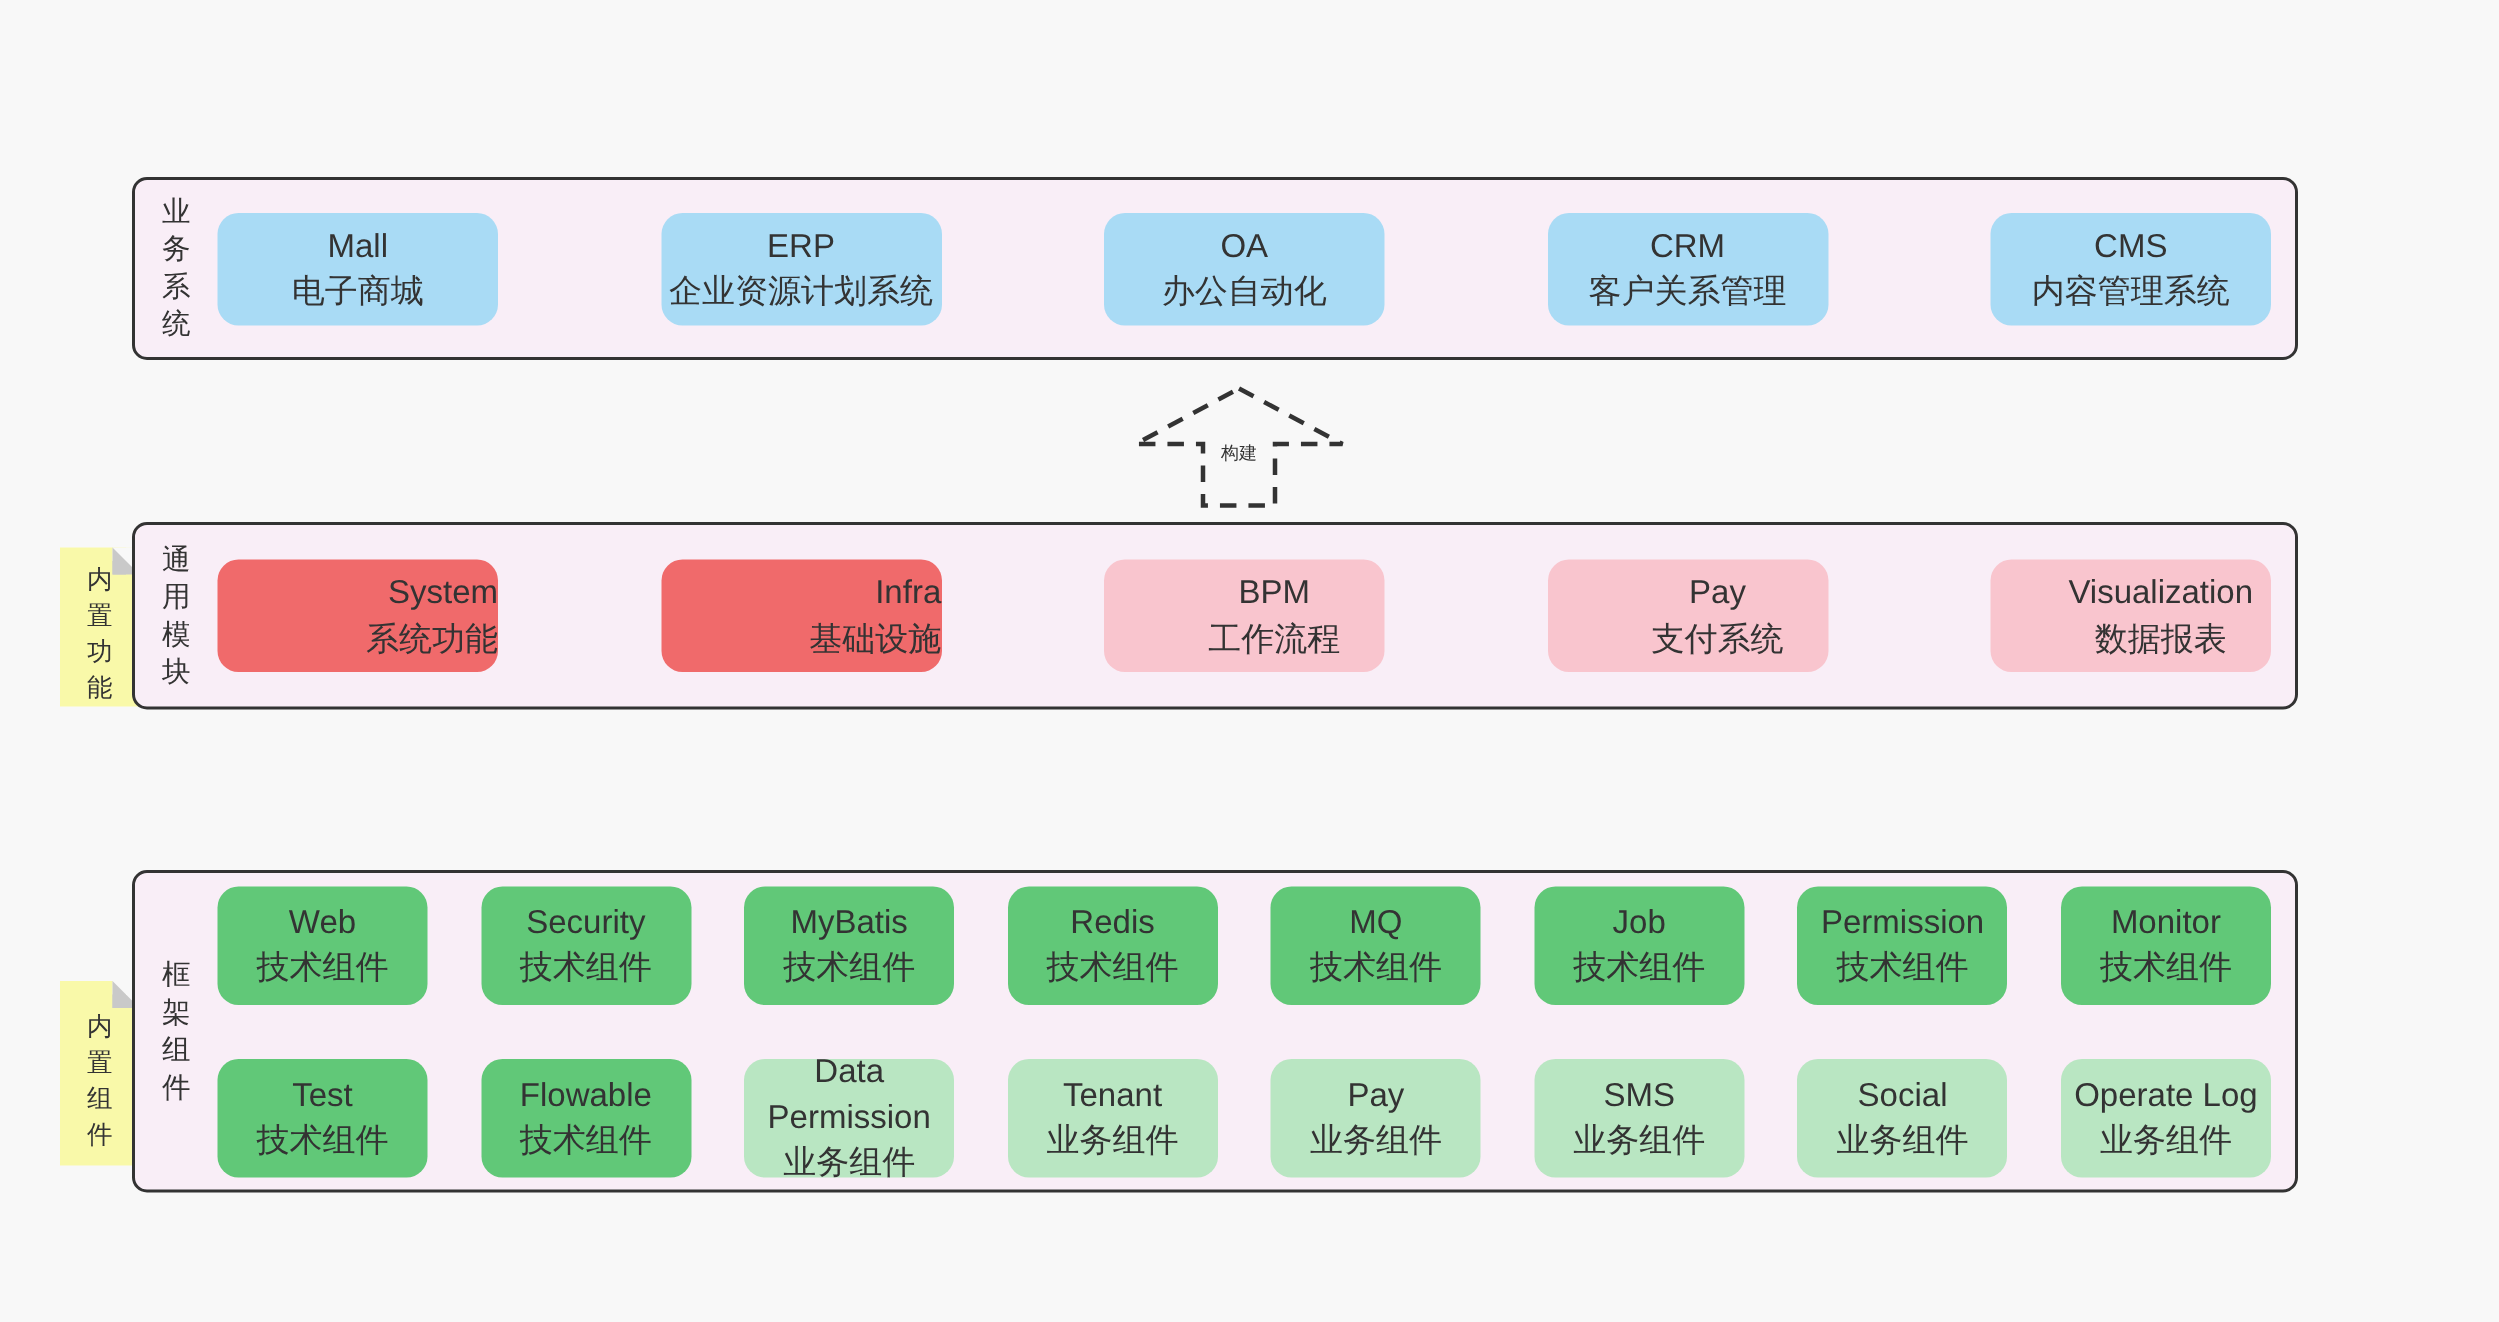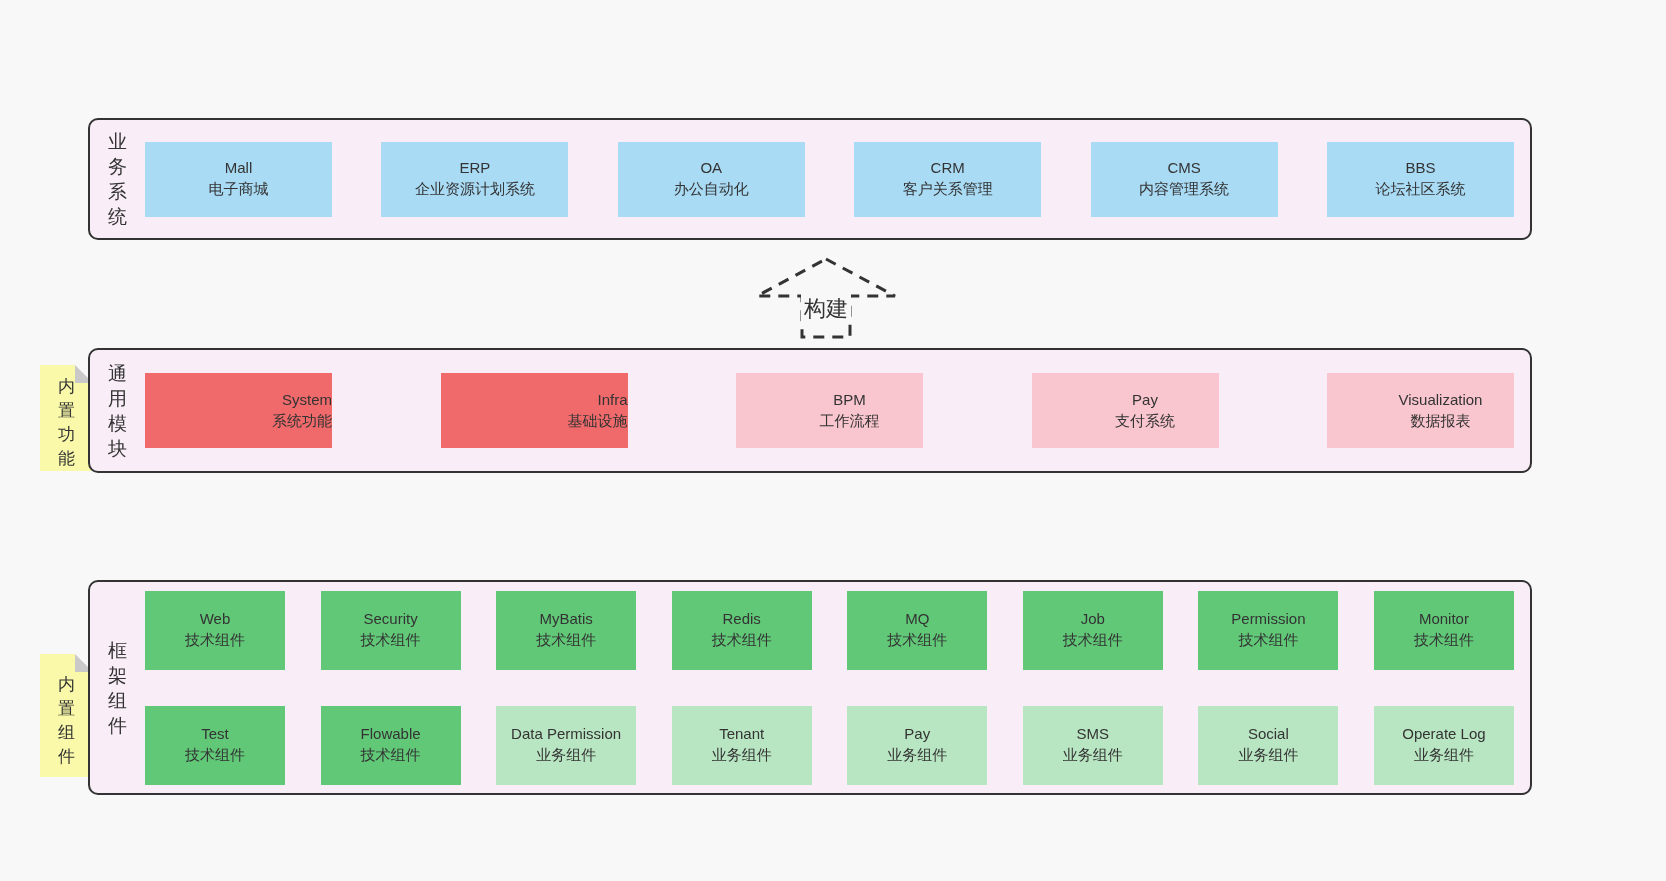--- a/index.html
+++ b/index.html
@@ -40,24 +40,24 @@
   .vch{display:block;text-align:center;}
 
   .boxes{
     flex:1;display:flex;justify-content:space-between;align-items:center;
     padding-right:16px;
   }
   .rows{flex:1;display:flex;flex-direction:column;gap:36px;padding-right:16px;}
   .rows .boxes{padding-right:0;}
 
   .box{
-    border-radius:0;
+    border-radius:14px;
     display:flex;flex-direction:column;align-items:center;justify-content:center;
     text-align:center;
-    font-size:15px;line-height:1.38;color:var(--text);
+    font-size:22px;line-height:1.38;color:var(--text);
   }
   .box-wide{width:187px;height:75px;}
   .box-narrow{width:140px;height:79px;padding:2px 6px;}
   .blue{background:var(--blue);}
   .red{background:var(--red);align-items:flex-end;}
   .pink{background:var(--pink);padding-left:40px;}
   .green{background:var(--green);}
   .green-light{background:var(--green-light);}
 
   .note{
@@ -76,21 +76,21 @@
   }
   .note .vlabel-note{display:flex;flex-direction:column;align-items:center;margin-top:10px;}
 
   .arrow{position:absolute;width:144px;height:84px;z-index:1;}
   .arrow-1{left:754px;top:256px;}
   .arrow-2{left:768px;top:488px;}
   .arrow svg{display:block;width:100%;height:100%;}
   .arrow-label{
     position:absolute;left:50%;top:38px;transform:translateX(-50%);
     background:var(--page-bg);padding:0 3px;
-    font-size:22px;white-space:nowrap;color:var(--text);
+    font-size:12px;white-space:nowrap;color:var(--text);
   }
 </style>
 </head>
 <body>
 
 <div class="stage">
 
   <div class="layer layer-1">
     <div class="vlabel">
         <span class="vch">业</span>
@@ -112,24 +112,20 @@
         <div>办公自动化</div>
       </div>
       <div class="box box-wide blue">
         <div>CRM</div>
         <div>客户关系管理</div>
       </div>
       <div class="box box-wide blue">
         <div>CMS</div>
         <div>内容管理系统</div>
       </div>
-      <div class="box box-wide blue">
-        <div>BBS</div>
-        <div>论坛社区系统</div>
-      </div>
     </div>
   </div>
 
   <div class="arrow arrow-1">
     <svg viewBox="0 0 144 84">
       <polygon points="72,3 141,40 96,40 96,81 48,81 48,40 3,40" fill="none" stroke="#333333" stroke-width="3" stroke-dasharray="11,8" stroke-linejoin="miter"></polygon>
     </svg>
     <span class="arrow-label">构建</span>
   </div>
 

